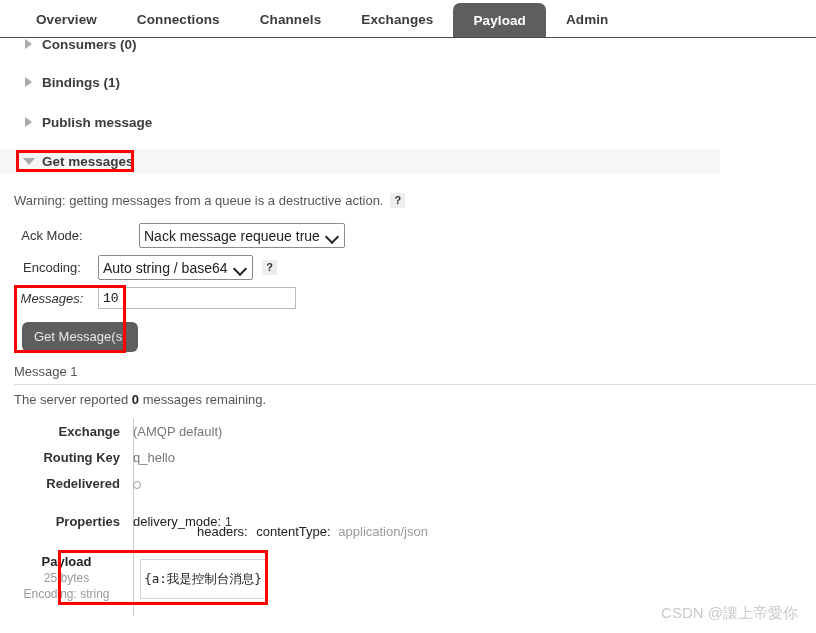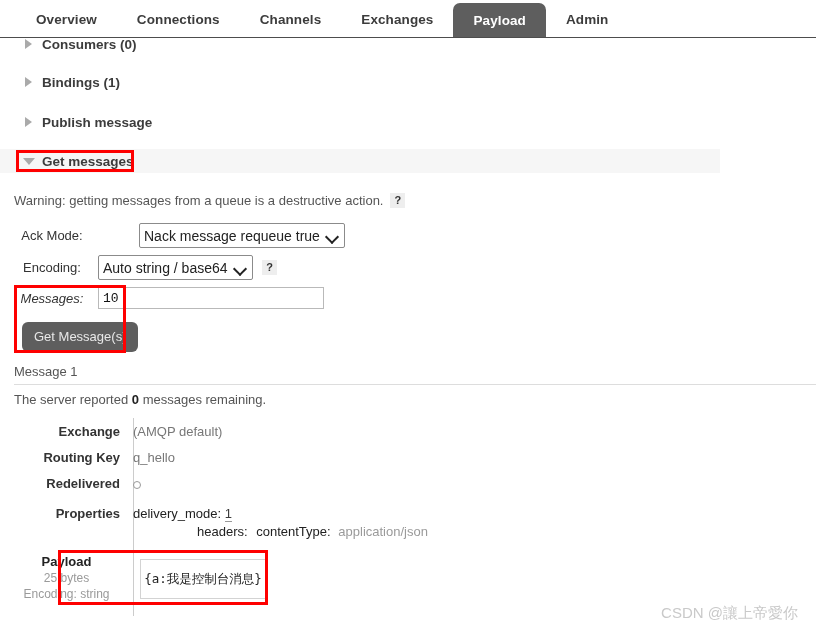--- a/index.html
+++ b/index.html
@@ -351,21 +351,21 @@
     <select class="sel">
       <option>Auto string / base64</option>
     </select>
     <span class="chev"></span>
   </span>
   <span class="helpbtn" style="margin-left:9px;">?</span>
 </div>
 
 <div class="formrow" style="left:14px; top:287px;">
   <span class="flabel" style="width:76px;font-style:italic;">Messages:</span>
-  <input class="num" style="margin-left: 8px; width: 226px;" value="10">
+  <input class="num" style="margin-left: 8px; width: 198px;" value="10">
 </div>
 
 <div style="position:absolute; left:22px; top:322px;">
   <button class="btn">Get Message(s)</button>
 </div>
 <div class="redbox" style="left:14px; top:285px; width:112px; height:68px;"></div>
 
 <div id="msgtitle">Message 1</div>
 <div id="msgrule"></div>
 <div id="reported">
@@ -380,21 +380,21 @@
     <span class="dval">(AMQP default)</span>
   </div>
   <div class="drow" style="left:0; top:32px;">
     <span class="dkey">Routing Key</span>
     <span class="dval">q_hello</span>
   </div>
   <div class="drow" style="left:0; top:58px;">
     <span class="dkey">Redelivered</span>
     <span class="dval"><span class="circle"></span></span>
   </div>
-  <div class="drow" style="left:0; top:88px;">
+  <div class="drow" style="left:0; top:96px;">
     <span class="dkey">Properties</span>
     <span class="dval">
       <span class="prop-k">delivery_mode:</span>
       <span class="prop-v">1</span>
     </span>
   </div>
   <div class="drow" style="left:0; top:106px;">
     <span class="dkey"></span>
     <span class="dval" style="margin-left:77px;">
       <span class="prop-k">headers:</span>

